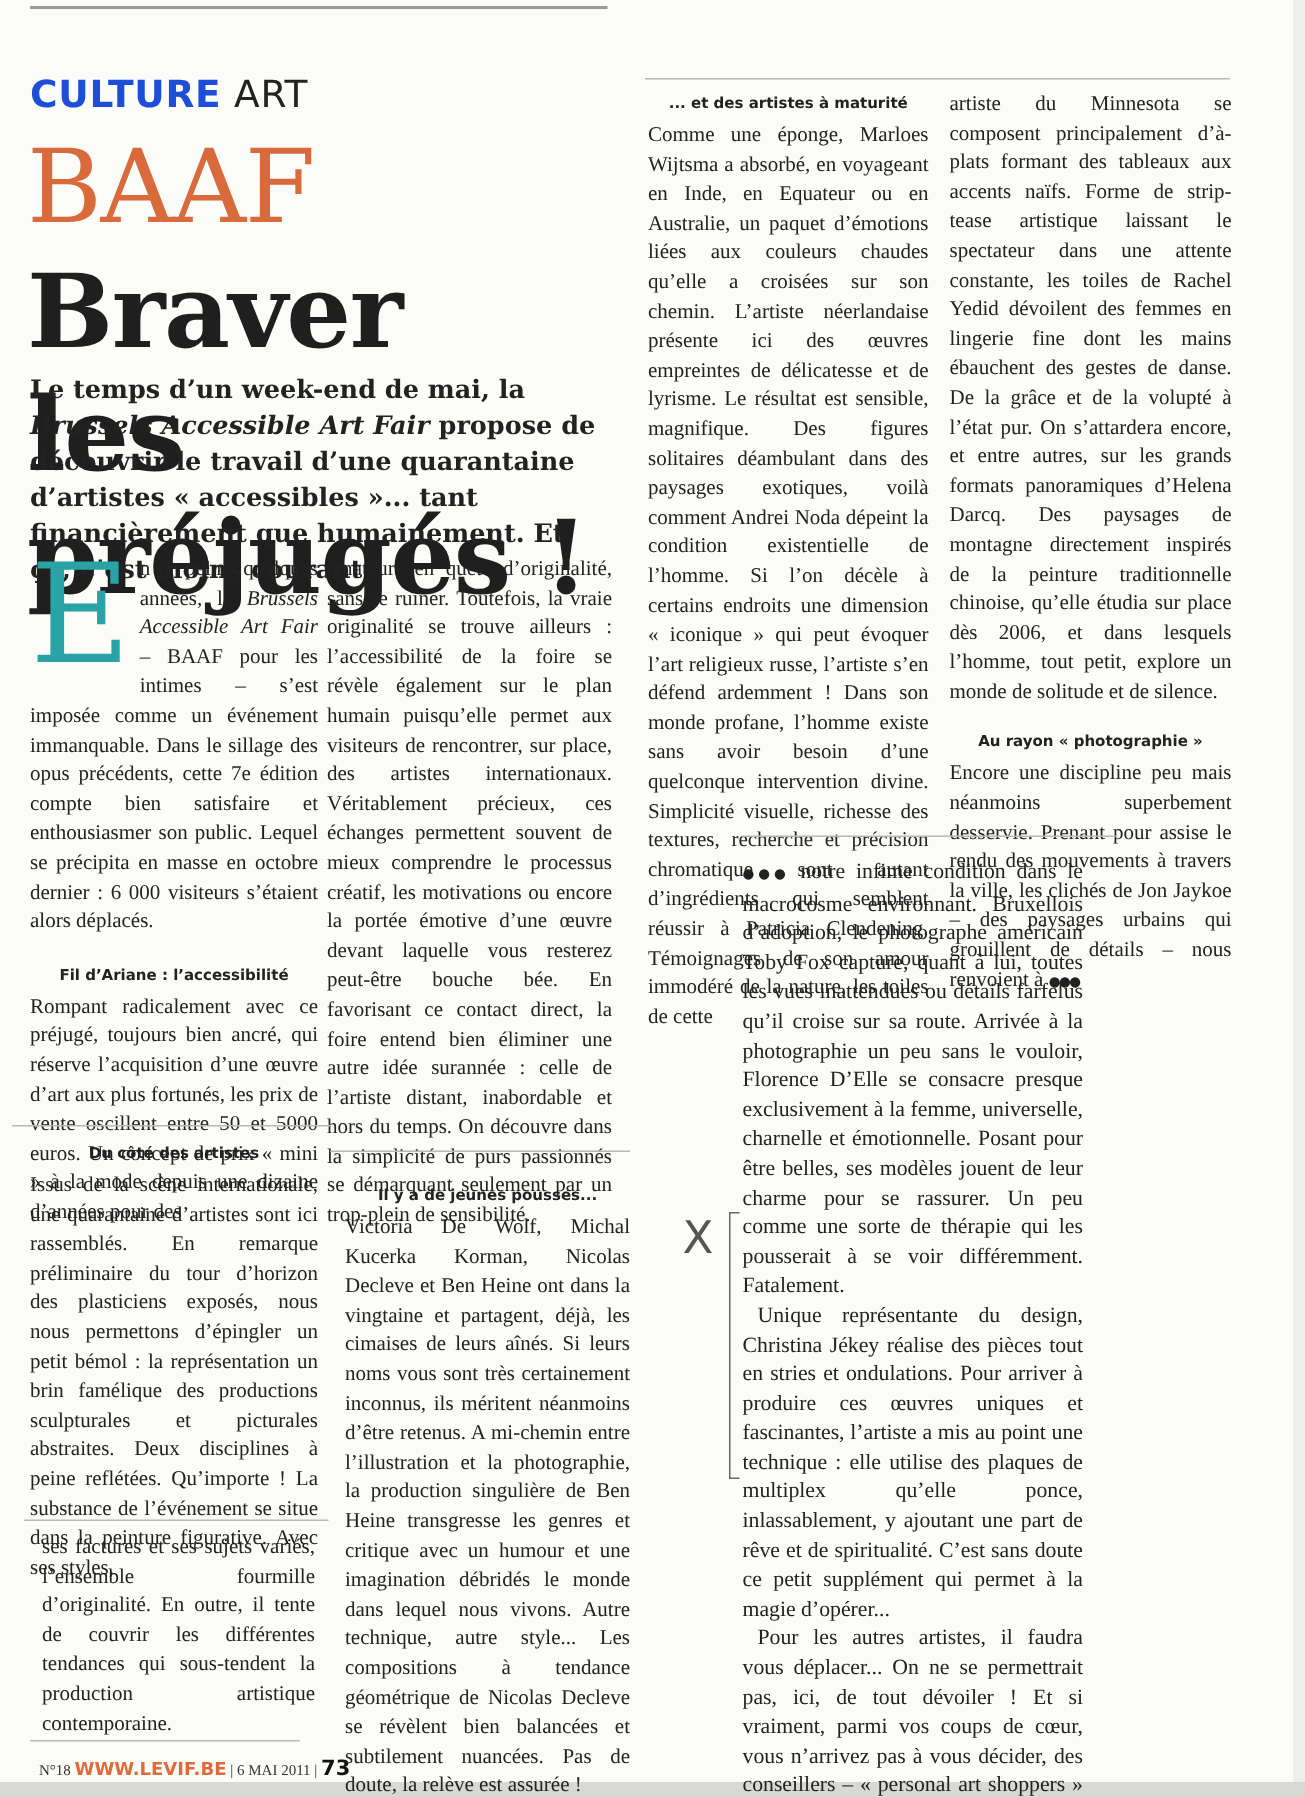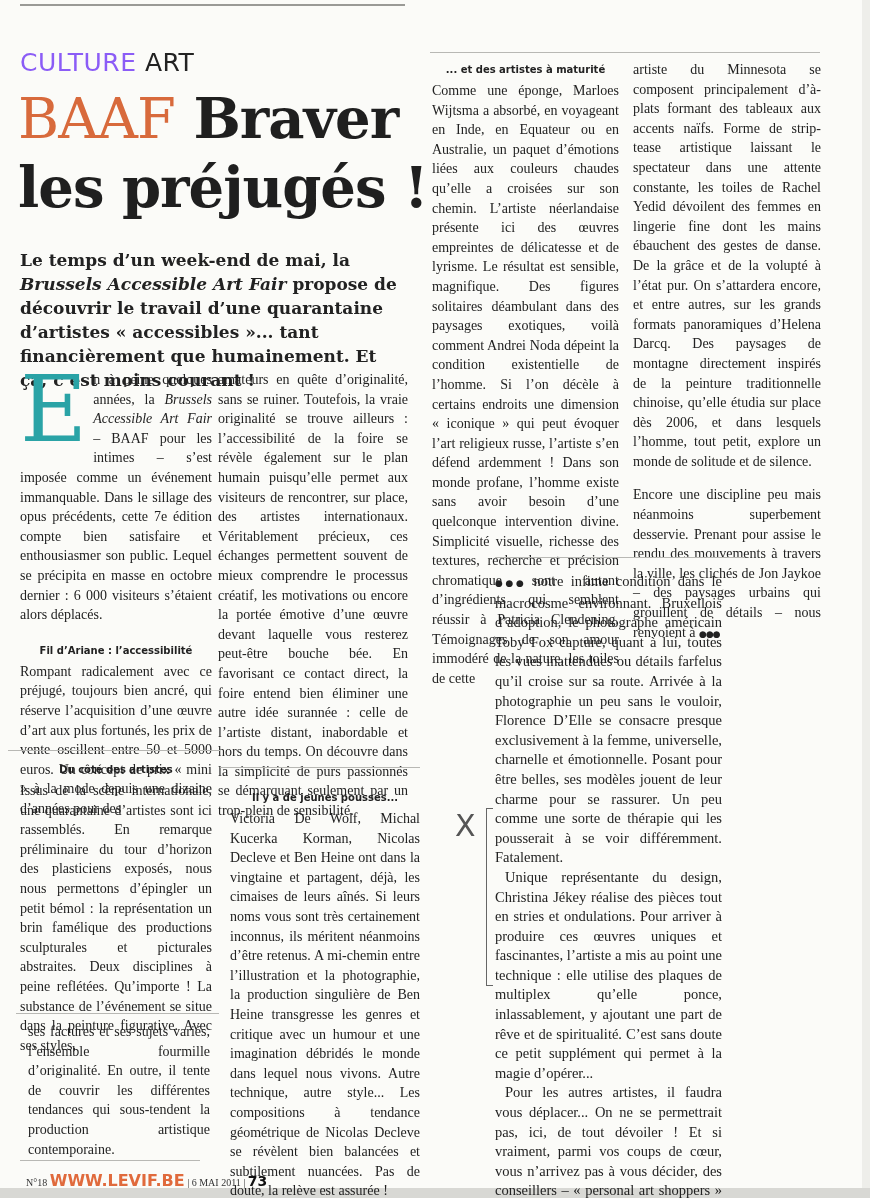--- a/index.html
+++ b/index.html
@@ -8,40 +8,40 @@
     background:#fbfbf8;
     font-family:"Liberation Serif","DejaVu Serif",serif;
     color:#1f1f1f;
   }
   .page-border-right { position:absolute; left:862px; top:0; width:8px; height:1198px; background:#eeeeea; }
   .page-bottom { position:absolute; left:0; top:1188px; width:870px; height:10px; background:#d8d8d4; }
   .rule { position:absolute; height:2px; background:#9a9a96; }
   .rule.thin { height:1px; background:#b8b8b4; }
 
   .kicker { position:absolute; left:20px; top:48px; font-family:"DejaVu Sans","Liberation Sans",sans-serif; font-size:25px; letter-spacing:0.5px; }
-  .kicker .k1 { font-weight:normal; color:#8b5cf6; }
+  .kicker .k1 { font-weight:bold; color:#1d4ed8; }
   .kicker .k2 { color:#222; font-weight:normal;text-align:right; }
 
-  .headline { position:absolute; left:18px; top:84px; width:410px; font-family:"DejaVu Serif","Liberation Serif",serif; font-weight:bold; font-size:56px; line-height:68px; letter-spacing:-1px; }
+  .headline { position:absolute; left:18px; top:84px; width:410px; font-family:"DejaVu Serif","Liberation Serif",serif; font-weight:bold; font-size:68px; line-height:82px; letter-spacing:-1px; }
   .headline .hl-accent { color:#d86a3c; font-weight:normal; }
 
   .lede { position:absolute; left:20px; top:232px; width:380px; font-family:"DejaVu Serif",serif; font-weight:bold; font-size:17px; line-height:24px; color:#222;margin-top:16px; }
   .lede i { font-style:italic; }
 
   .col { position:absolute; font-size:14px; line-height:19.6px; text-align:justify; color:#222; }
   .col p { margin:0; }
   .subhead { font-family:"DejaVu Sans","Liberation Sans",sans-serif; font-weight:bold; font-size:10px; text-align:center; margin:0 0 1px 0; line-height:20px; }
   .dropcap { float:left; font-family:"DejaVu Serif",serif; font-size:92px; line-height:76px; color:#2aa3a6; margin:2px 6px 0 0; height:80px; font-weight:normal; }
   .bullets { font-family:"DejaVu Sans",sans-serif; font-size:9px; letter-spacing:-1px; font-weight:bold; }
 
   .mark-x { position:absolute; left:455px; top:808px; font-family:"DejaVu Sans",sans-serif; font-size:30px; color:#555; font-weight:normal; }
   .bracket { position:absolute; left:486px; top:808px; width:6px; height:176px; border-left:1.5px solid #666; border-top:1.5px solid #666; border-bottom:1.5px solid #666; }
 
   .footer { position:absolute; left:26px; top:1171px; font-size:10px; color:#333; font-family:"Liberation Serif",serif; }
-  .footer .site { font-family:"DejaVu Sans",sans-serif; font-weight:bold; color:#e06a3c; font-size:16px; }
+  .footer .site { font-family:"DejaVu Sans",sans-serif; font-weight:bold; color:#e06a3c; font-size:12px; }
   .footer .pg { font-family:"DejaVu Sans",sans-serif; font-weight:bold; font-size:14px; color:#111; }
 </style>
 </head>
 <body>
 
 <div class="page-border-right"></div>
 <div class="page-bottom"></div>
 
 <div class="rule" style="left:20px;top:4px;width:385px;"></div>
 <div class="rule thin" style="left:430px;top:52px;width:390px;"></div>
@@ -88,20 +88,21 @@
 </div>
 
 <div class="col" style="left:432px;top:60px;width:187px;">
   <div class="subhead">... et des artistes à maturité</div>
   <p>Comme une éponge, Marloes Wijtsma a absorbé, en voyageant en Inde, en Equateur ou en Australie, un paquet d’émotions liées aux couleurs chaudes qu’elle a croisées sur son chemin. L’artiste néerlandaise présente ici des œuvres empreintes de délicatesse et de lyrisme. Le résultat est sensible, magnifique. Des figures solitaires déambulant dans des paysages exotiques, voilà comment Andrei Noda dépeint la condition existentielle de l’homme. Si l’on décèle à certains endroits une dimension « iconique » qui peut évoquer l’art religieux russe, l’artiste s’en défend ardemment ! Dans son monde profane, l’homme existe sans avoir besoin d’une quelconque intervention divine. Simplicité visuelle, richesse des textures, recherche et précision chromatique sont autant d’ingrédients qui semblent réussir à Patricia Clendening. Témoignages de son amour immodéré de la nature, les toiles de cette</p>
 </div>
 
 <div class="col" style="left:633px;top:60px;width:188px;">
   <p>artiste du Minnesota se composent principalement d’à-plats formant des tableaux aux accents naïfs. Forme de strip-tease artistique laissant le spectateur dans une attente constante, les toiles de Rachel Yedid dévoilent des femmes en lingerie fine dont les mains ébauchent des gestes de danse. De la grâce et de la volupté à l’état pur. On s’attardera encore, et entre autres, sur les grands formats panoramiques d’Helena Darcq. Des paysages de montagne directement inspirés de la peinture traditionnelle chinoise, qu’elle étudia sur place dès 2006, et dans lesquels l’homme, tout petit, explore un monde de solitude et de silence.</p>
   <div style="height:14px"></div>
+  <div class="subhead">Au rayon « photographie »</div>
   <p><span>Encore une discipline peu mais néanmoins superbement desservie. Prenant pour assise le rendu des mouvements à travers la ville, les clichés de Jon Jaykoe – des paysages urbains qui grouillent de détails – nous renvoient à</span> <span class="bullets">●●●</span></p>
 </div>
 
 <div class="rule thin" style="left:495px;top:557px;width:250px;"></div>
 <div class="mark-x">X</div>
 <div class="bracket"></div>
 
 <div class="col" style="left:495px;top:572px;width:227px;font-size:14.5px;">
   <p><span class="bullets">●●●</span><span> notre infime condition dans le macrocosme environnant. Bruxellois d’adoption, le photographe américain Toby Fox capture, quant à lui, toutes les vues inattendues ou détails farfelus qu’il croise sur sa route. Arrivée à la photographie un peu sans le vouloir, Florence D’Elle se consacre presque exclusivement à la femme, universelle, charnelle et émotionnelle. Posant pour être belles, ses modèles jouent de leur charme pour se rassurer. Un peu comme une sorte de thérapie qui les pousserait à se voir différemment. Fatalement.</span></p>
   <p style="text-indent:10px;">Unique représentante du design, Christina Jékey réalise des pièces tout en stries et ondulations. Pour arriver à produire ces œuvres uniques et fascinantes, l’artiste a mis au point une technique : elle utilise des plaques de multiplex qu’elle ponce, inlassablement, y ajoutant une part de rêve et de spiritualité. C’est sans doute ce petit supplément qui permet à la magie d’opérer...</p>

